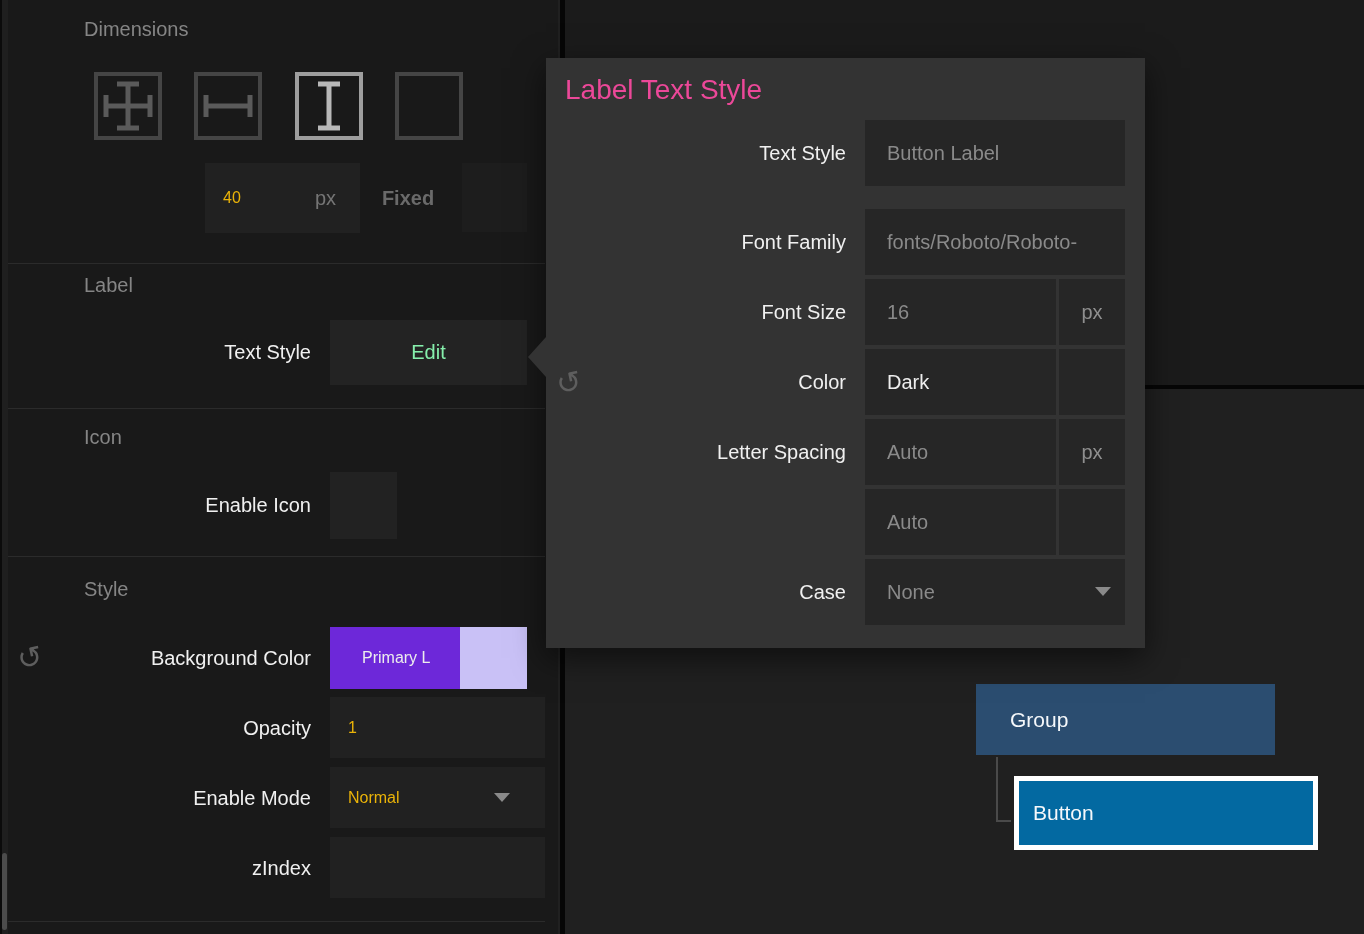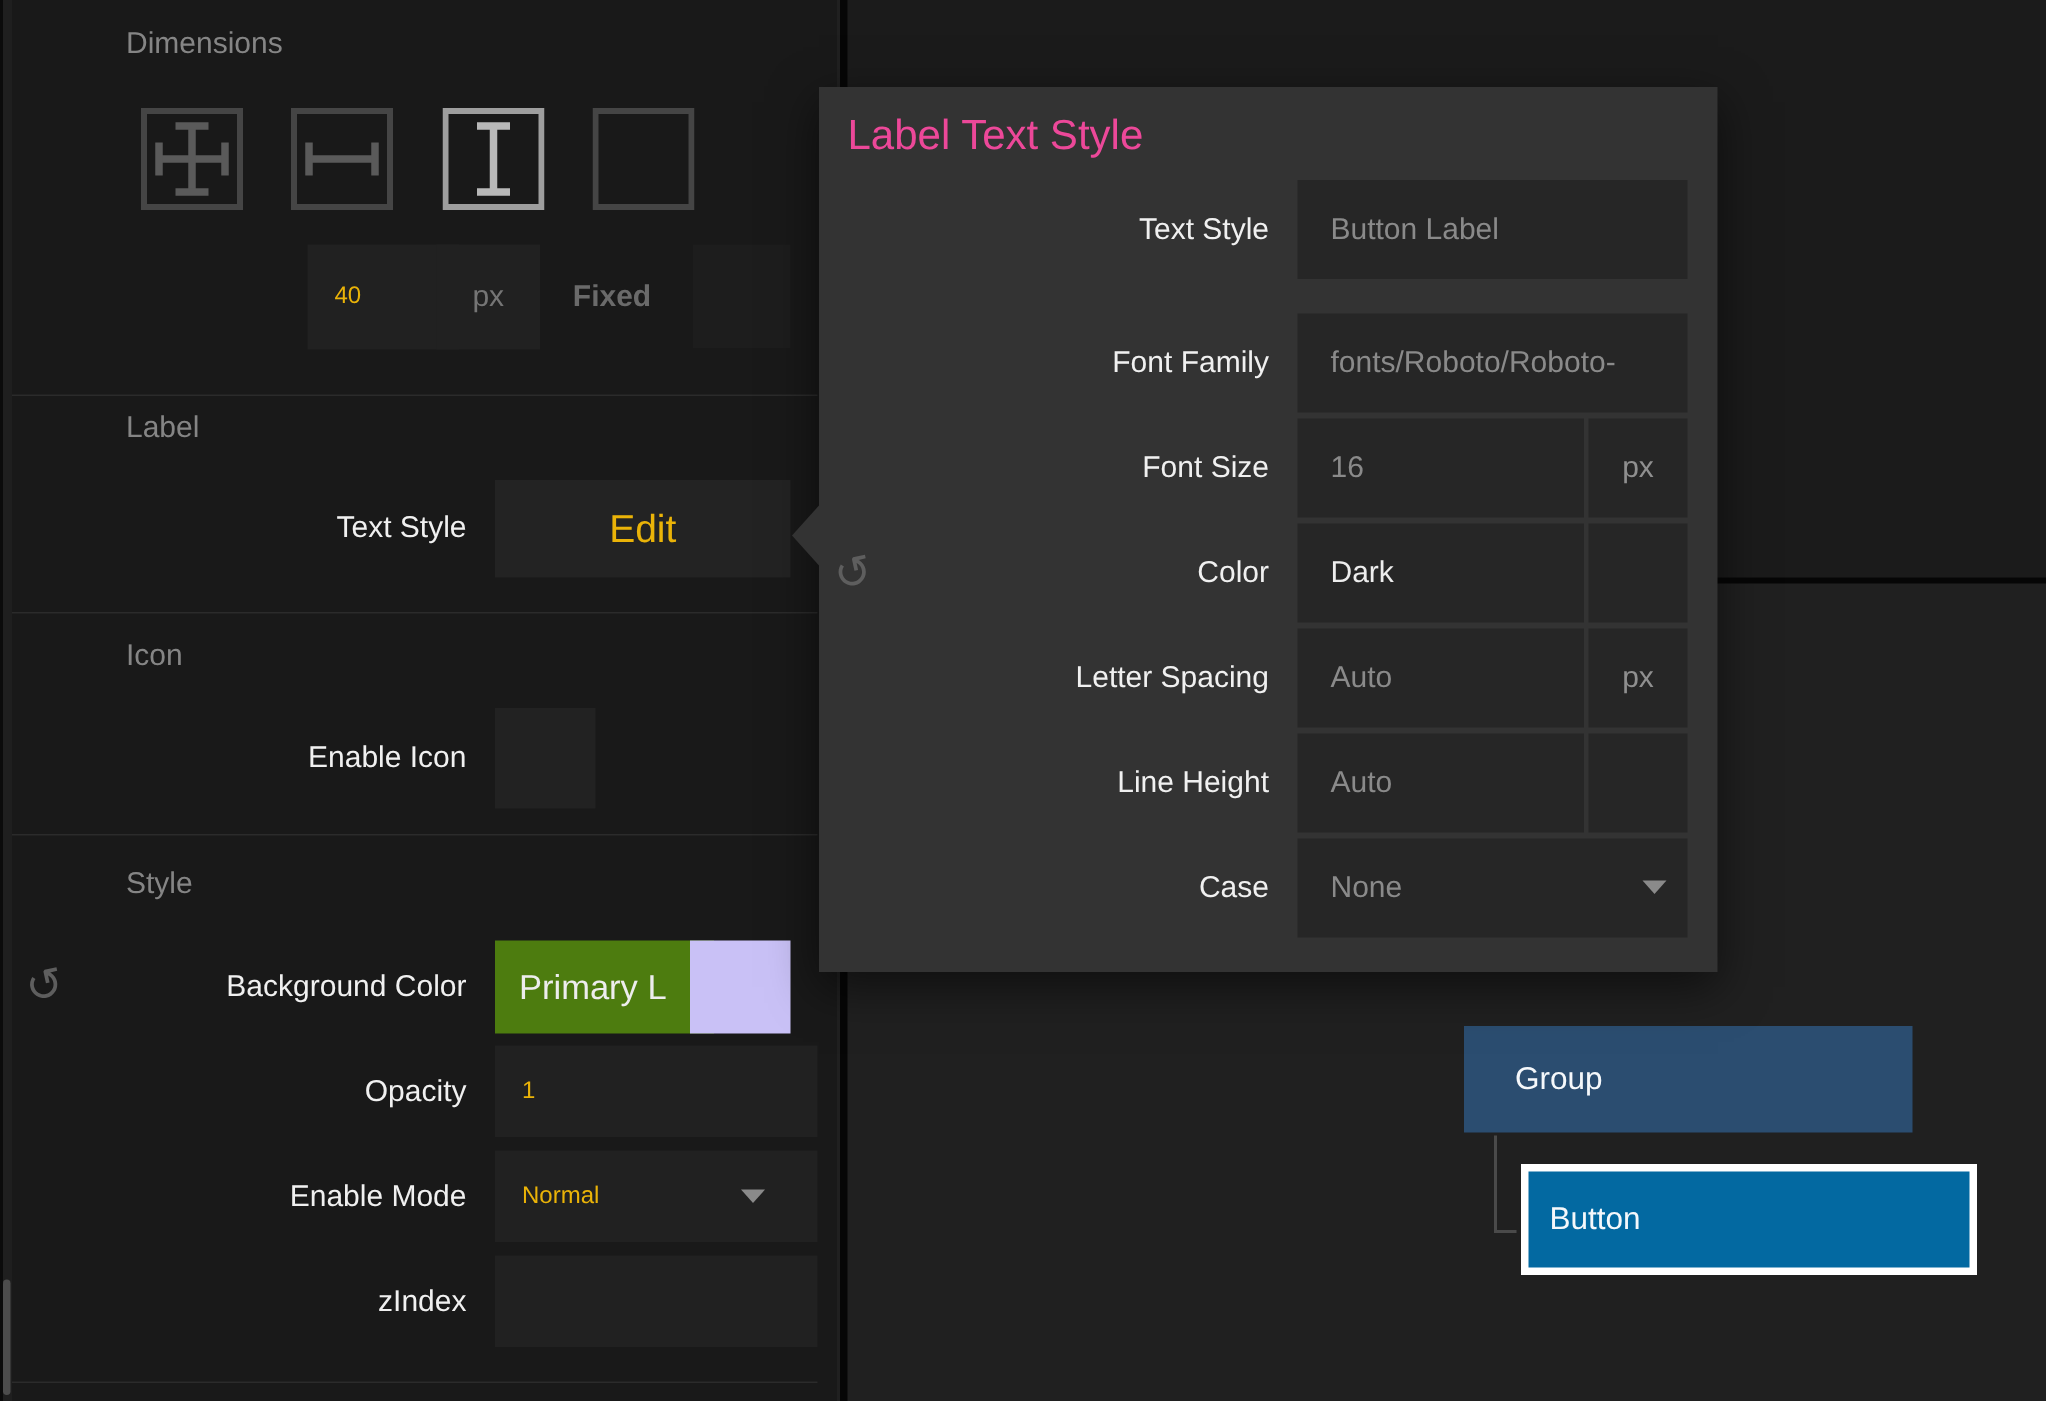--- a/index.html
+++ b/index.html
@@ -34,28 +34,28 @@
   #height-unit{left:291px;top:163px;width:69px;height:70px;background:#212121;
                text-align:center;line-height:70px;font-size:20px;color:#757575;}
   #fixed-label{left:368px;top:163px;width:80px;text-align:center;line-height:70px;
                font-size:20px;color:#6a6a6a;font-weight:bold;}
   #fixed-checkbox{left:462px;top:163px;width:65px;height:69px;background:#1d1d1d;cursor:pointer;}
 
   .text-input{font-size:16px;color:#eab308;line-height:70px;padding-left:18px;
               overflow:hidden;white-space:nowrap;}
   #textstyle-label{top:320px;}
   #edit-button{left:330px;top:320px;width:197px;height:65px;background:#232323;
-               text-align:center;line-height:65px;font-size:26px;color:#eab308;cursor:pointer;}
+               text-align:center;line-height:65px;font-size:20px;color:#86efac;cursor:pointer;}
 
   #enableicon-label{top:472px;}
   #enableicon-checkbox{left:330px;top:472px;width:67px;height:67px;background:#222222;cursor:pointer;}
 
   #bgcolor-label{top:627px;}
-  #bgcolor-button{left:330px;top:627px;width:130px;height:62px;background:#4d7c0f;
-                  font-size:23px;color:#ededed;line-height:62px;padding-left:16px;
+  #bgcolor-button{left:330px;top:627px;width:130px;height:62px;background:#6d28d9;
+                  font-size:16px;color:#ededed;line-height:62px;padding-left:32px;
                   overflow:hidden;white-space:nowrap;cursor:pointer;}
   #bgcolor-swatch{left:460px;top:627px;width:67px;height:62px;cursor:pointer;}
   #opacity-label{top:697px;}
   #opacity-input{left:330px;top:697px;width:197px;height:61px;background:#212121;line-height:61px;}
   #blend-label{top:767px;}
   #blend-select{left:330px;top:767px;width:197px;height:61px;background:#212121;line-height:61px;cursor:pointer;}
   #zindex-label{top:837px;}
   #zindex-input{left:330px;top:837px;width:197px;height:61px;background:#212121;line-height:61px;cursor:text;}
 
   .reset{width:34px;height:34px;font-size:30px;line-height:34px;color:#5e5e5e;
@@ -244,21 +244,20 @@
       <div class="plabel">Letter Spacing</div>
       <div class="pbox main">
         <span class="pval dim">Auto</span>
       </div>
       <div class="pbox unit">
         <span class="punit">px</span>
       </div>
     </div>
 
     <div class="abs prow" id="pr5">
-      <div class="plabel">Line Height</div>
       <div class="pbox main">
         <span class="pval dim">Auto</span>
       </div>
       <div class="pbox unit">
         <span class="punit"></span>
       </div>
     </div>
 
     <div class="abs prow" id="pr6">
       <div class="plabel">Case</div>

